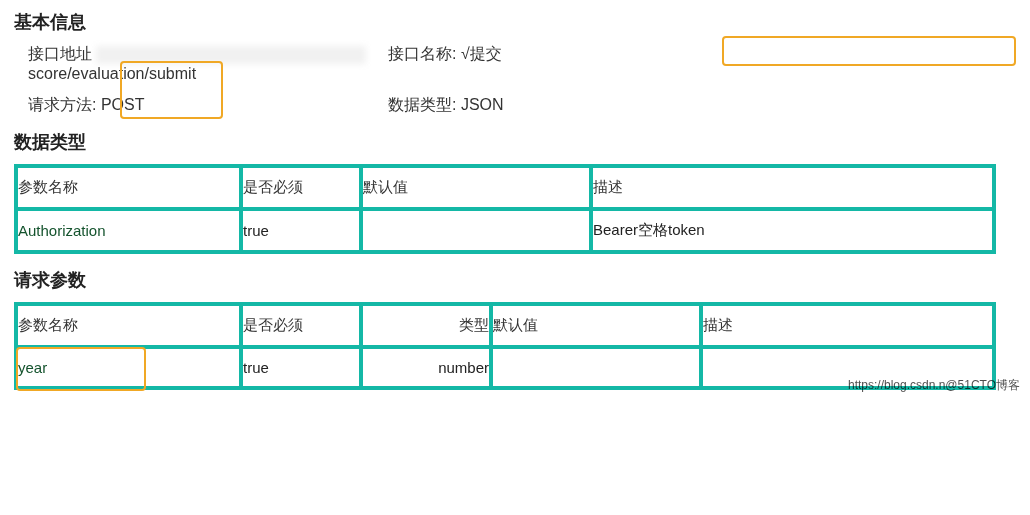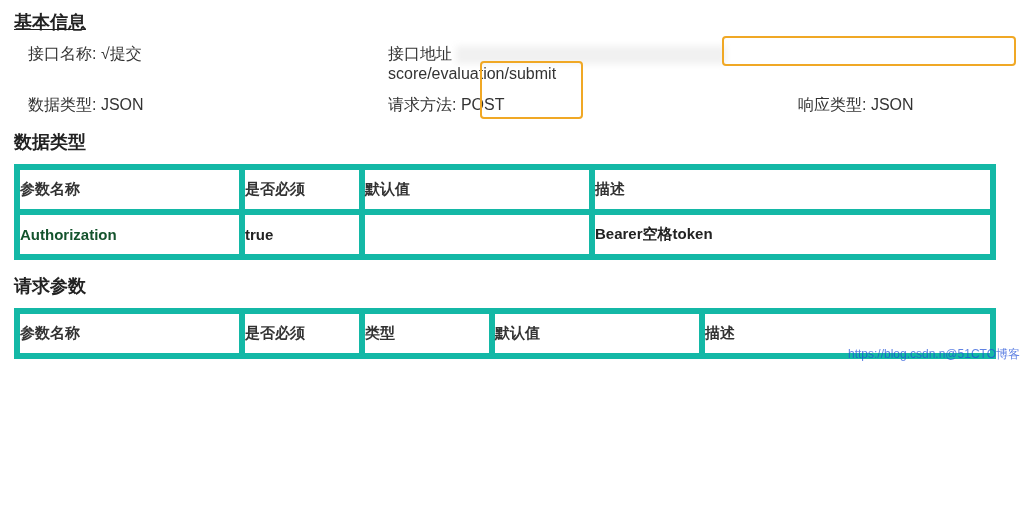--- a/index.html
+++ b/index.html
@@ -10,21 +10,21 @@
       width: 1030px;
       color: #222;
       position: relative;
     }
     .section-heading {
       font-weight: bold;
       font-size: 18px;
       margin-bottom: 10px;
       margin-top: 14px;
     }
-    .section-heading.first { margin-top: 0; text-decoration: underline; }
+    .section-heading.first { margin-top: 0; }
     .info-grid {
       display: grid;
       grid-template-columns: 360px 410px 1fr;
       row-gap: 12px;
       padding-left: 14px;
       font-size: 16px;
       margin-bottom: 14px;
     }
     .info-cell { position: relative; }
     .info-label { color: #333; }
@@ -54,77 +54,73 @@
       height: 18px;
       vertical-align: middle;
     }
     table {
       border-collapse: collapse;
       width: 98%;
       margin-top: 6px;
       font-size: 15px;
     }
     th, td {
-      border: 6px solid #14b8a6;
+      border: 4px solid #14b8a6;
       padding: 10px 0;
       text-align: left;
-      font-weight: bold;
+      font-weight: normal;
     }
     th { color: #333; }
     .red-param { color: #14532d; }
     .hl-year {
       left: -2px; top: -2px; width: 130px; height: 44px;
     }
     .hl-quarter {
       left: -2px; top: -2px; width: 130px; height: 44px;
     }
     td.rel { position: relative; }
     .watermark {
       position: absolute;
       right: 10px;
       bottom: 6px;
       font-size: 12px;
-      color: #1d4ed8;
+      color: #000000;
       opacity: 0.7;
     }
     .headers-table th:nth-child(1), .headers-table td:nth-child(1) { width: 225px; }
     .headers-table th:nth-child(2), .headers-table td:nth-child(2) { width: 120px; }
     .headers-table th:nth-child(3), .headers-table td:nth-child(3) { width: 230px; }
     .params-table th:nth-child(1), .params-table td:nth-child(1) { width: 225px; }
     .params-table th:nth-child(2), .params-table td:nth-child(2) { width: 120px; }
-    .params-table th:nth-child(3), .params-table td:nth-child(3) { width: 130px; }
+    .params-table th:nth-child(3), .params-table td:nth-child(3) { width: 130px; text-align: right; }
     .params-table th:nth-child(4), .params-table td:nth-child(4) { width: 210px; }
   </style>
 </head>
 <body>
 
 <div class="section-heading first">基本信息</div>
 <div class="info-grid">
   <div class="info-cell">
-    <span class="info-label">接口名称:</span>
-    <span class="info-value">√提交</span>
-  </div>
-  <div class="info-cell">
     <span class="info-label">接口地址</span>
     <span class="blurred"></span>
     <span class="info-value">score/evaluation/submit</span>
   </div>
+  <div class="info-cell">
+    <span class="info-label">接口名称:</span>
+    <span class="info-value">√提交</span>
+  </div>
   <div class="info-cell"></div>
 
-  <div class="info-cell">
-    <span class="info-label">数据类型:</span>
-    <span class="info-value">JSON</span>
-  </div>
   <div class="info-cell">
     <span class="info-label">请求方法:</span>
     <span class="info-value">POST</span>
     <div class="highlight-box hl-method"></div>
   </div>
   <div class="info-cell">
-    <span class="info-label">响应类型:</span>
+    <span class="info-label">数据类型:</span>
     <span class="info-value">JSON</span>
   </div>
 </div>
 <div class="hl-url-area"></div>
 
 <div class="section-heading">数据类型</div>
 <table class="headers-table">
   <thead>
     <tr>
       <th>参数名称</th>
@@ -148,16 +144,26 @@
   <thead>
     <tr>
       <th>参数名称</th>
       <th>是否必须</th>
       <th>类型</th>
       <th>默认值</th>
       <th>描述</th>
     </tr>
   </thead>
   <tbody>
+    <tr>
+      <td class="red-param rel">
+        <span>year</span>
+        <div class="highlight-box hl-year"></div>
+      </td>
+      <td>true</td>
+      <td>number</td>
+      <td></td>
+      <td></td>
+    </tr>
   </tbody>
 </table>
 
 <div class="watermark">https://blog.csdn.n@51CTO博客</div>
 
 </body></html>

